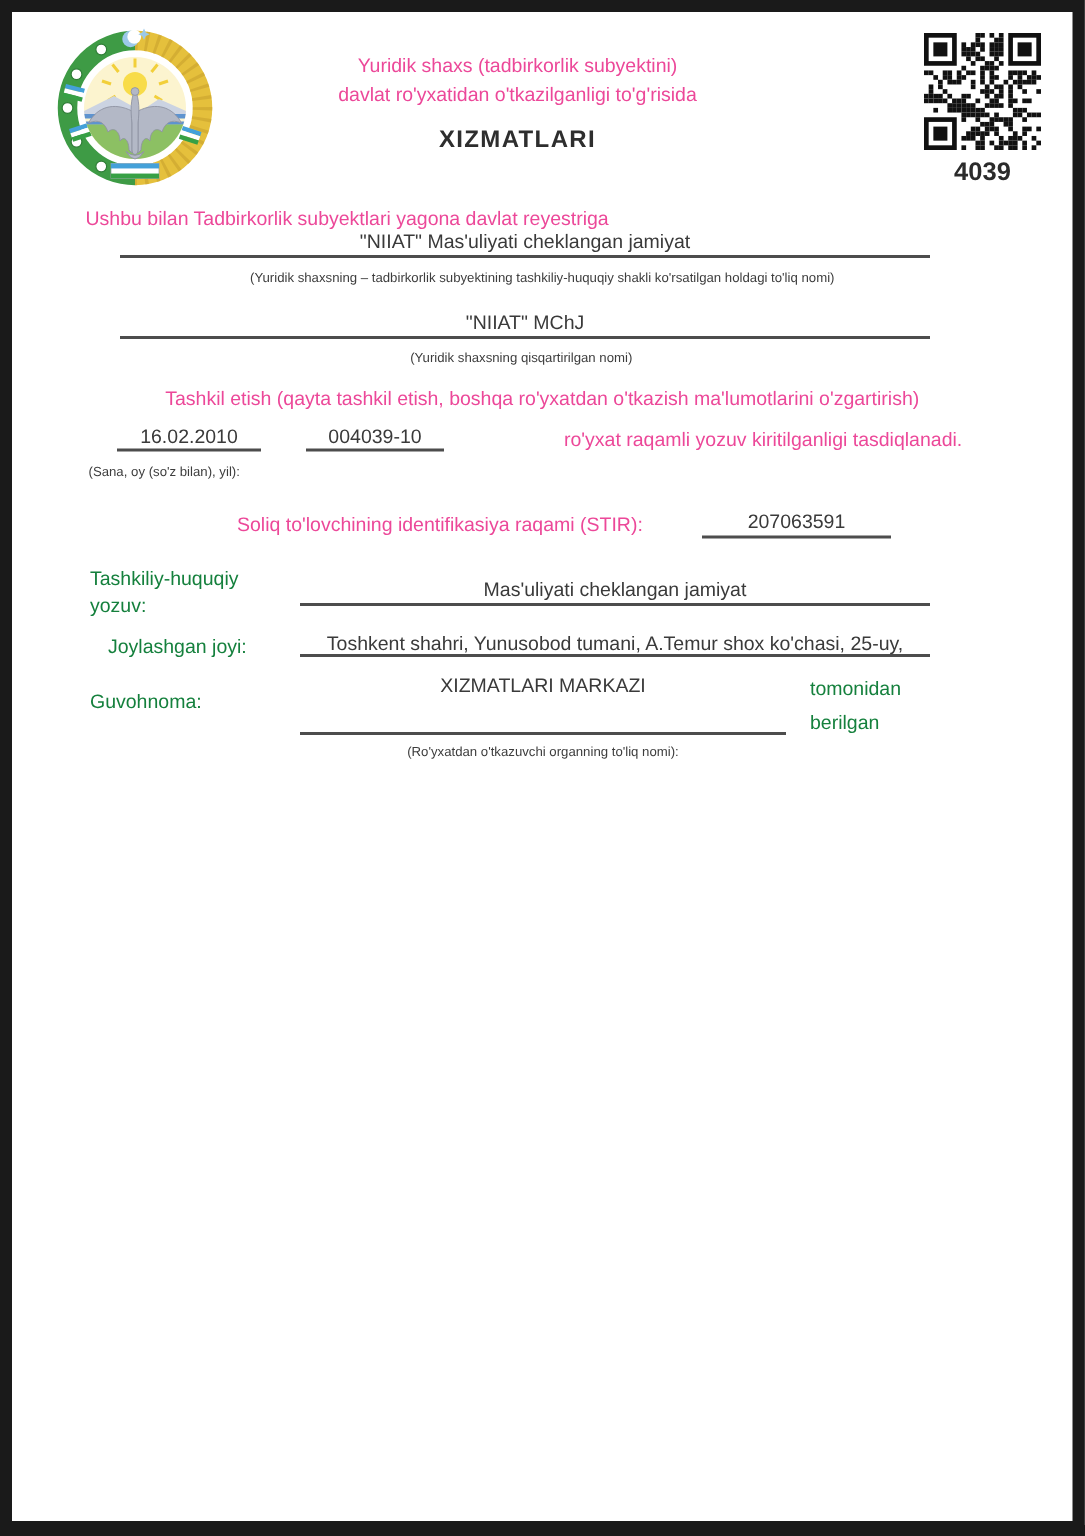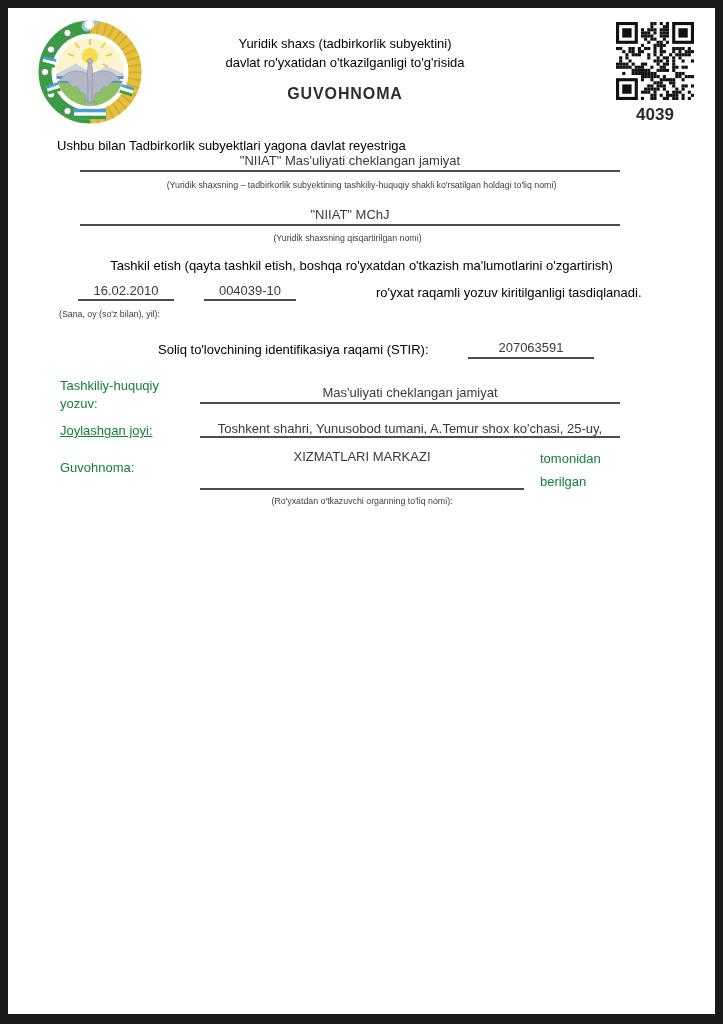--- a/index.html
+++ b/index.html
@@ -7,21 +7,21 @@
   body { font-family:"Liberation Sans", sans-serif; }
   .frame {
     position:relative; width:723px; height:1024px;
     background:#1a1a1a; overflow:hidden;
   }
   .page {
     position:absolute; left:8px; top:8px; width:707px; height:1006px;
     background:#ffffff; color:#383838;
   }
   .abs { position:absolute; }
-  .t13 { font-size:13px; line-height:19px; color:#000000; }
+  .t13 { font-size:13px; line-height:19px; color:#ec4899; }
   .cap { font-size:8.8px; line-height:11px; color:#3d3d3d; }
   .ctr { text-align:center; }
   .doc-type { font-size:16px; font-weight:bold; letter-spacing:0.9px; color:#2e2e2e; }
   .qr-number { font-size:17px; font-weight:bold; color:#2b2b2b; text-align:center; }
   .field {
     border-bottom:2px solid #4d4d4d; text-align:center;
     font-size:13px; color:#3a3a3a;
   }
   .header-block { text-align:center; }
   .label { font-size:13px; line-height:18px; color:#15803d;text-align:center; }
@@ -102,21 +102,21 @@
           <rect width="32" height="10" fill="#ffffff" stroke="#9aa0a8" stroke-width="0.5"></rect>
           <rect width="32" height="3.3" fill="#44A1D9"></rect>
           <rect y="6.7" width="32" height="3.3" fill="#37A045"></rect>
         </g>
       </svg>
     </div>
 
     <div class="abs header-block" style="left:162px; top:26px; width:350px;">
       <div class="t13">Yuridik shaxs (tadbirkorlik subyektini)</div>
       <div class="t13">davlat ro'yxatidan o'tkazilganligi to'g'risida</div>
-      <div class="doc-type" style="margin-top:13px;">GUVOHNOMA</div>
+      <div class="doc-type" style="margin-top:13px;">XIZMATLARI</div>
     </div>
 
     <div class="abs" style="left:608px; top:14px; width:78px; height:78px;"><svg width="78" height="78" viewBox="0 0 78 78" fill="#111">
           <rect x="34.32" y="0.00" width="3.12" height="3.12"></rect>
           <rect x="37.44" y="0.00" width="3.12" height="3.12"></rect>
           <rect x="43.68" y="0.00" width="3.12" height="3.12"></rect>
           <rect x="49.92" y="0.00" width="3.12" height="3.12"></rect>
           <rect x="34.32" y="3.12" width="3.12" height="3.12"></rect>
           <rect x="46.80" y="3.12" width="3.12" height="3.12"></rect>
           <rect x="49.92" y="3.12" width="3.12" height="3.12"></rect>
@@ -356,21 +356,21 @@
     <div class="abs t13" style="left:368px; top:275px;">ro'yxat raqamli yozuv kiritilganligi tasdiqlanadi.</div>
     <div class="abs cap" style="left:51px; top:301px;">(Sana, oy (so'z bilan), yil):</div>
 
     <div class="abs t13" style="left:150px; top:332px;">Soliq to'lovchining identifikasiya raqami (STIR):</div>
     <div class="abs field" style="left:460px; top:329px; width:126px; height:22px; line-height:22px;">207063591</div>
 
     <div class="abs label" style="left:52px; top:369px;">Tashkiliy-huquqiy</div>
     <div class="abs label" style="left:52px; top:387px;">yozuv:</div>
     <div class="abs field" style="left:192px; top:374px; width:420px; height:22px; line-height:22px;">Mas'uliyati cheklangan jamiyat</div>
 
-    <div class="abs label" style="left:52px; top:414px;text-decoration:underline;">Joylashgan joyi:</div>
+    <div class="abs label" style="left:64px; top:414px;">Joylashgan joyi:</div>
     <div class="abs field" style="left:192px; top:411px; width:420px; height:19px; line-height:19px;">Toshkent shahri, Yunusobod tumani, A.Temur shox ko'chasi, 25-uy,</div>
 
     <div class="abs label" style="left:52px; top:451px;">Guvohnoma:</div>
     <div class="abs field" style="left:192px; top:438px; width:324px; height:44px; line-height:22px;">
       <div>XIZMATLARI MARKAZI</div>
     </div>
     <div class="abs label" style="left:532px; top:442px;">tomonidan</div>
     <div class="abs label" style="left:532px; top:465px;">berilgan</div>
     <div class="abs cap ctr" style="left:192px; top:488px; width:324px;">(Ro'yxatdan o'tkazuvchi organning to'liq nomi):</div>
 

